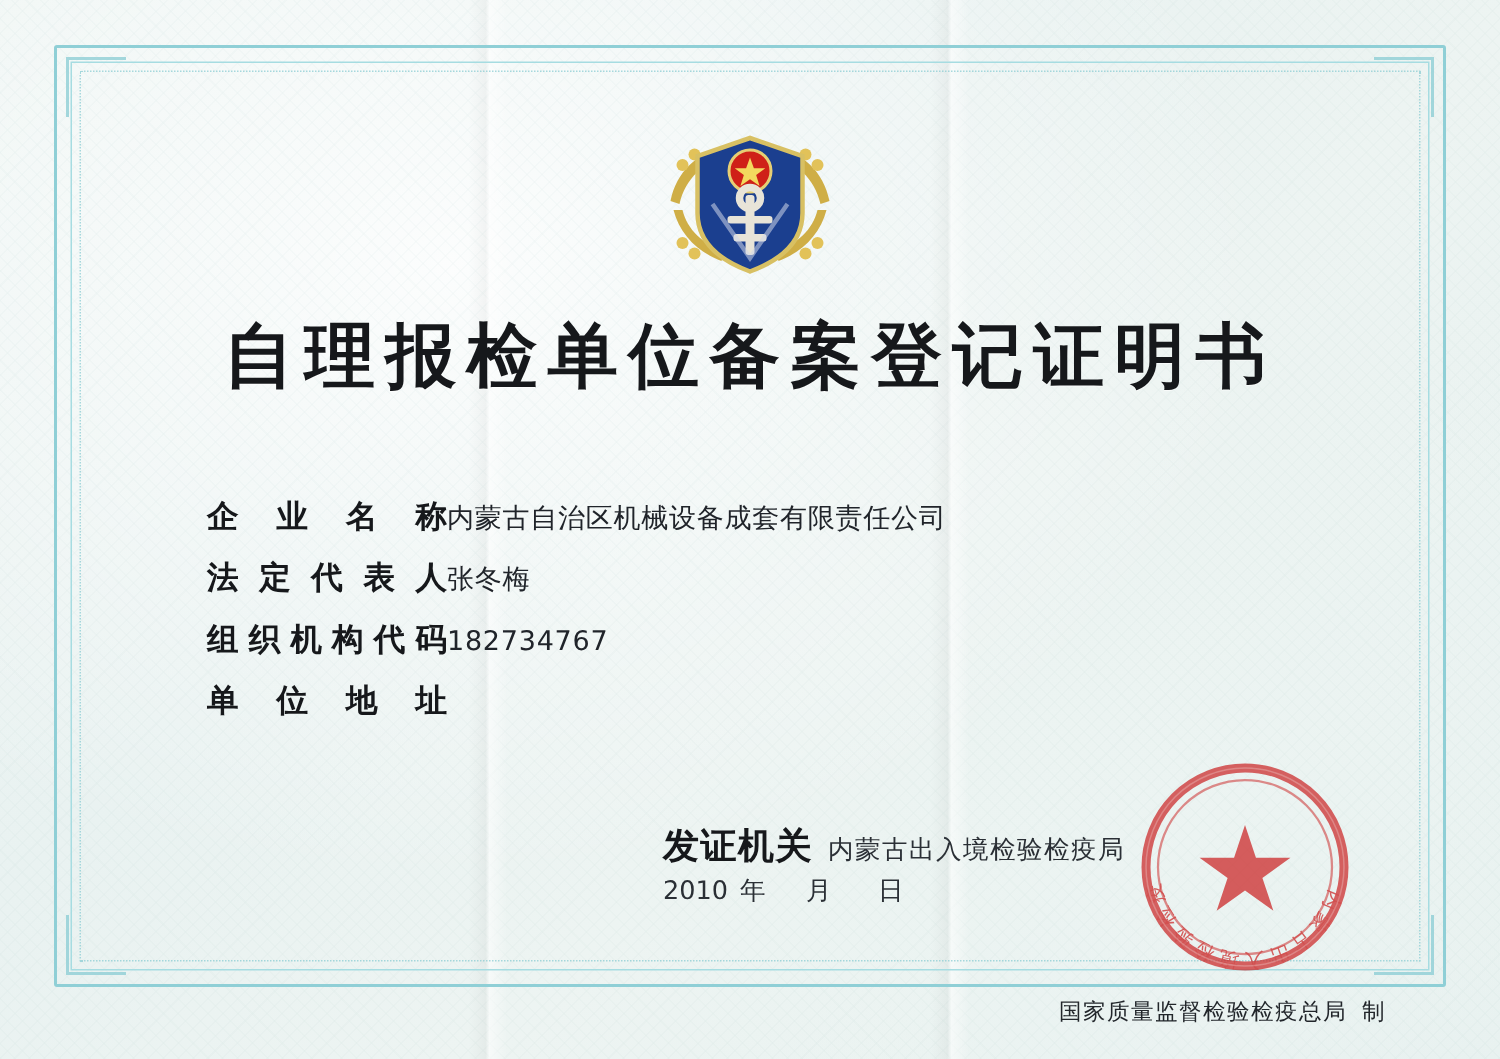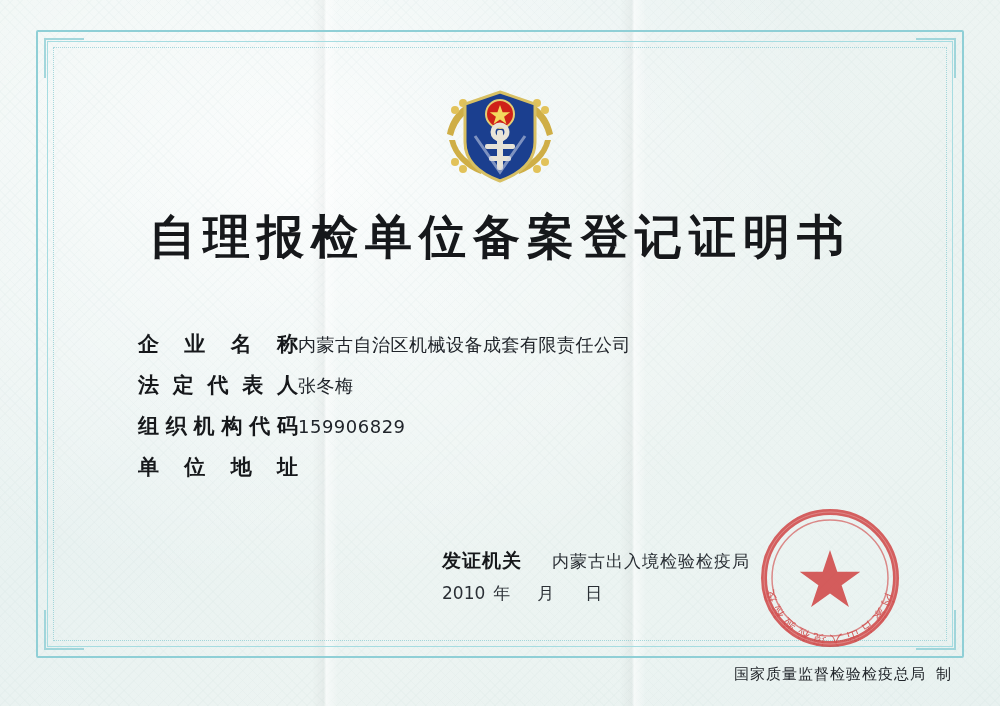--- a/index.html
+++ b/index.html
@@ -164,21 +164,21 @@
     text-align: right;
   }
   .issuer-row {
     display: flex;
     align-items: baseline;
     justify-content: flex-start;
     height: 34px;
     white-space: nowrap;
   }
   .issuer-label {
-    font-size: 19px;
+    font-size: 24px;
     font-weight: bold;
     color: #16181b;
     letter-spacing: 1px;
     width: 110px;
     flex: 0 0 110px;
     text-align: left;
   }
   .issuer-value {
     font-size: 17px;
     color: #2a2f35;
@@ -198,21 +198,21 @@
     top: 500px;
     width: 156px;
     height: 156px;
     opacity: .82;
     pointer-events: none;
   }
 
   
   .footer {
     position: absolute;
-    right: 48px;
+    right: 76px;
     bottom: 22px;
     font-size: 15px;
     color: #22262b;
     letter-spacing: 1px;
   }
   .footer .made { padding-left: 10px; }
 </style>
 </head>
 <body>
 
@@ -293,21 +293,21 @@
 
     <div class="field-row">
       <div class="field-label">
         <span>组</span>
         <span>织</span>
         <span>机</span>
         <span>构</span>
         <span>代</span>
         <span>码</span>
       </div>
-      <div class="field-value">159906829</div>
+      <div class="field-value">182734767</div>
     </div>
 
     <div class="field-row">
       <div class="field-label">
         <span>单</span>
         <span>位</span>
         <span>地</span>
         <span>址</span>
       </div>
     </div>

